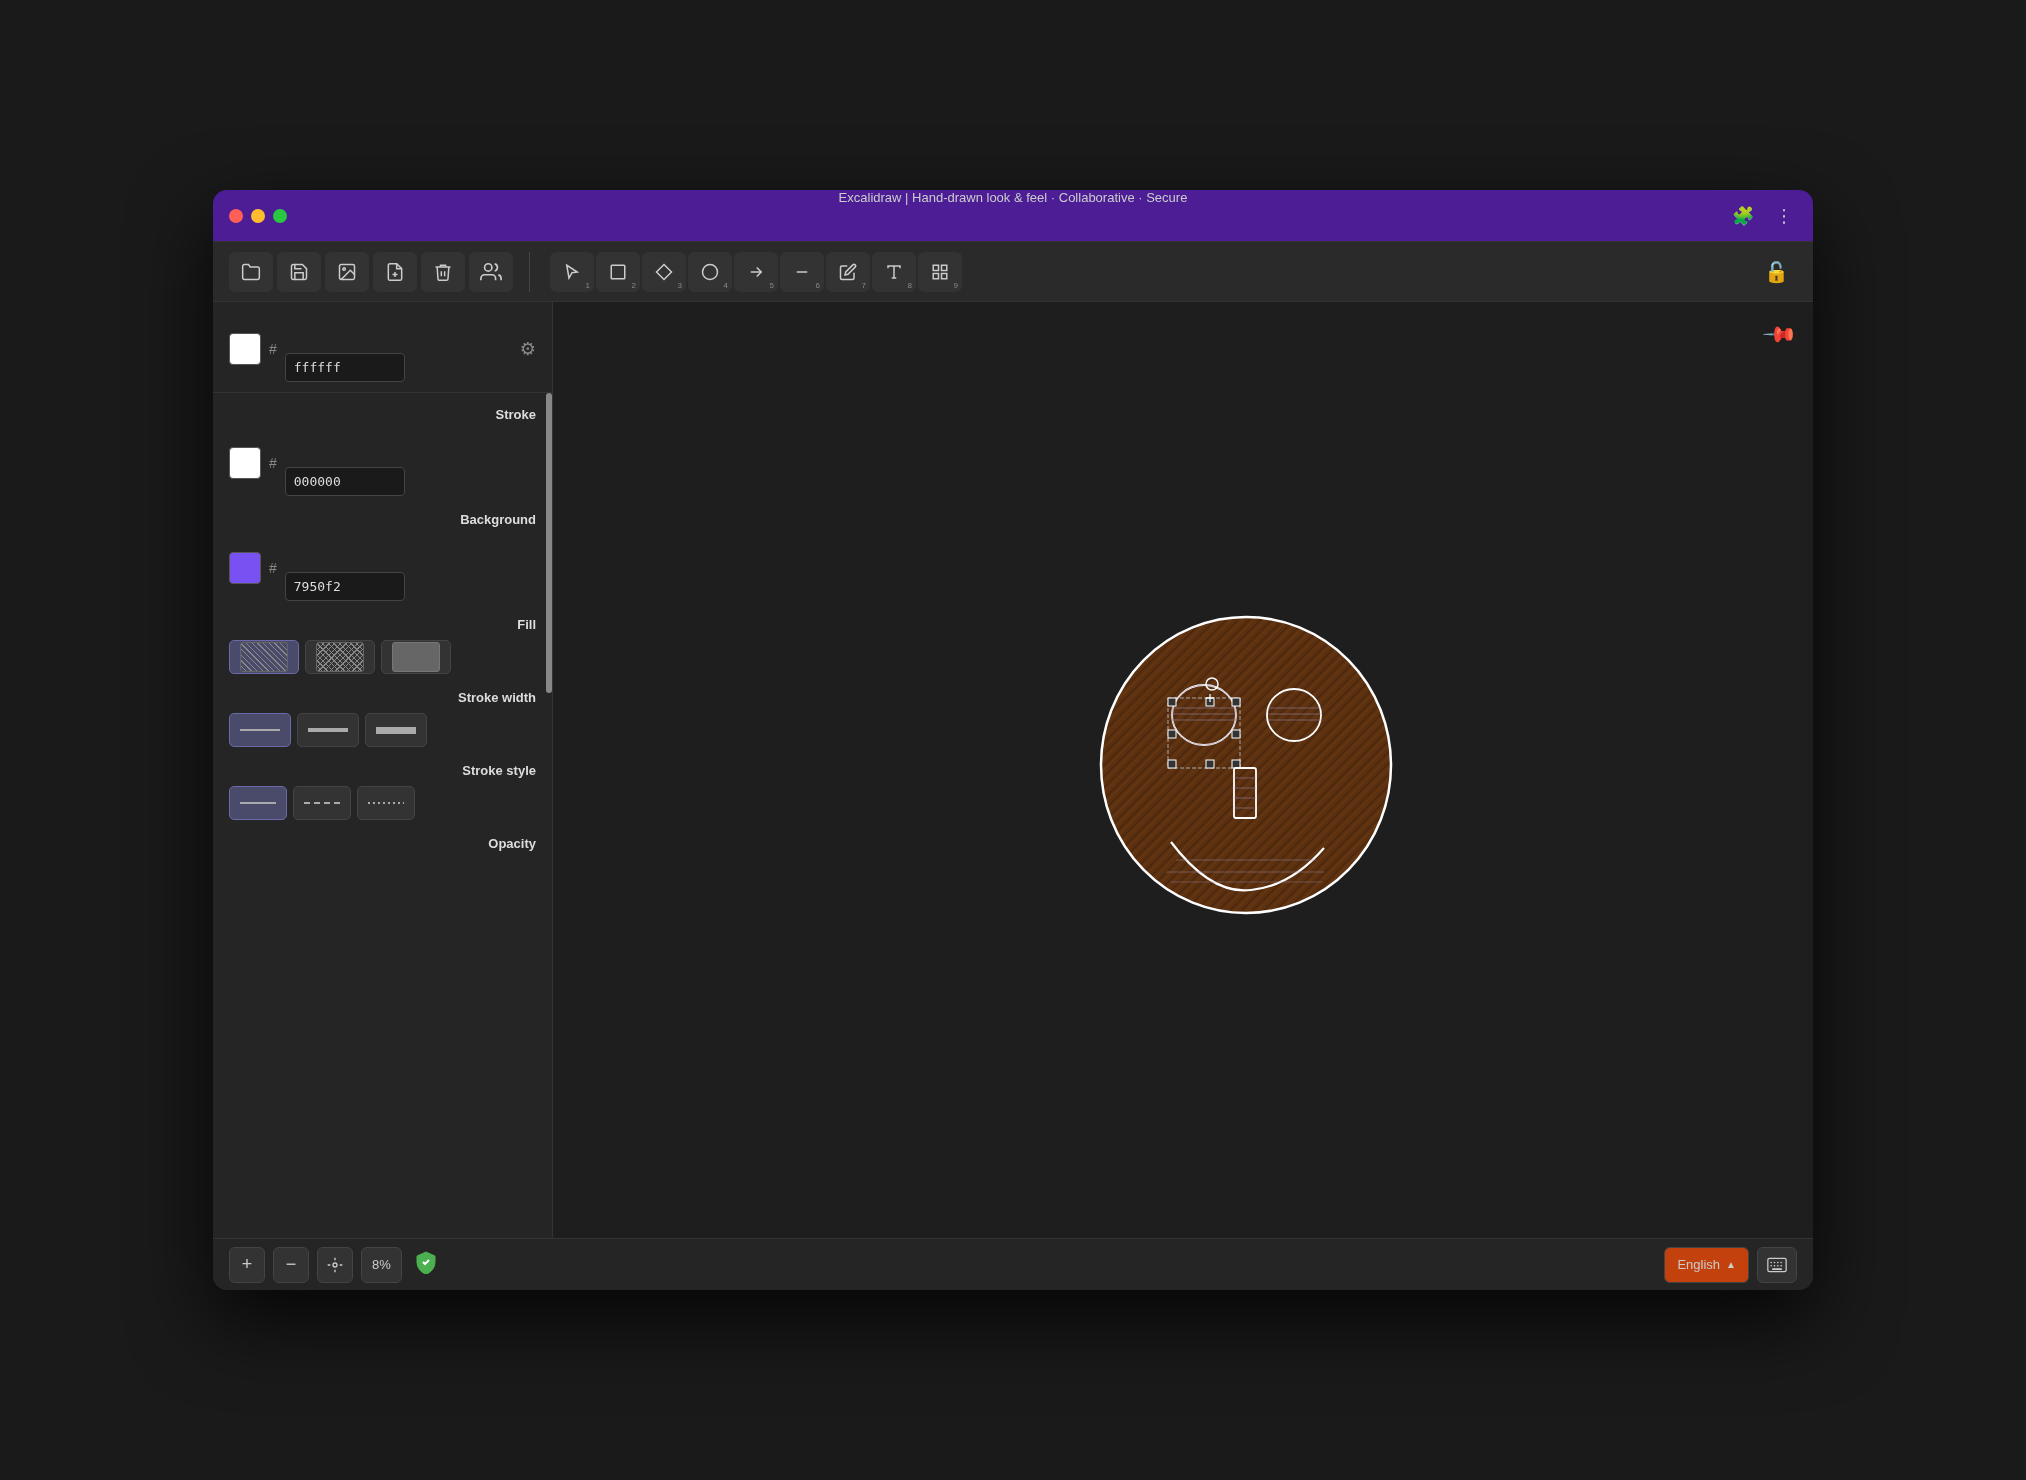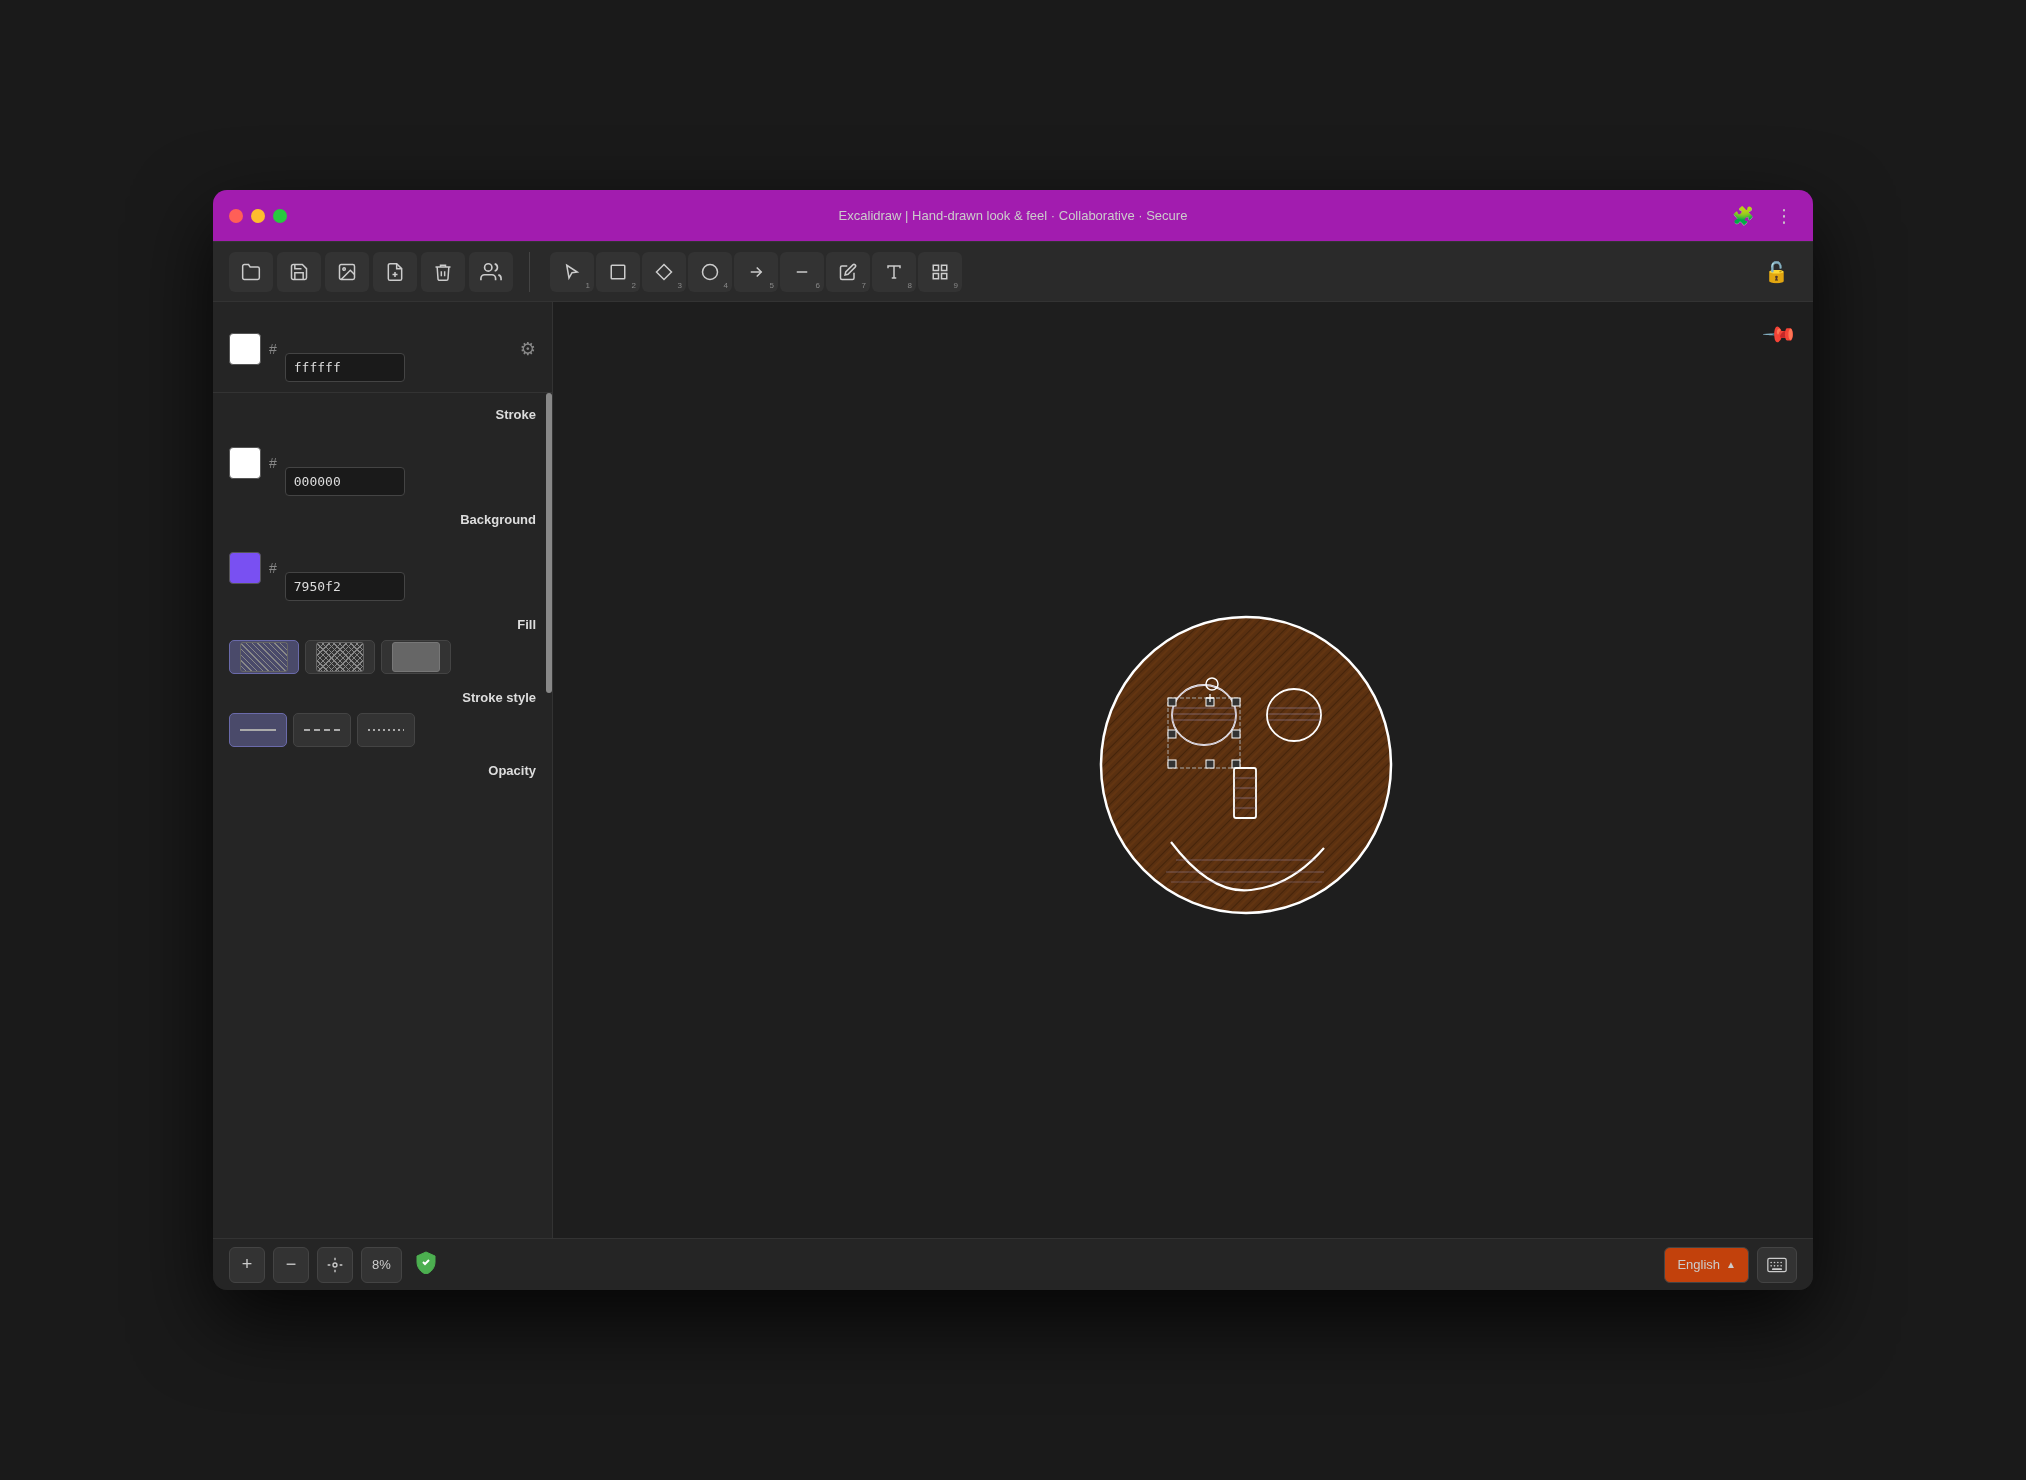--- a/index.html
+++ b/index.html
@@ -17,24 +17,23 @@
       background: #1e1e1e;
       border-radius: 14px;
       overflow: hidden;
       box-shadow: 0 30px 80px rgba(0,0,0,0.8);
       display: flex;
       flex-direction: column;
       position: relative;
     }
     
     .titlebar {
-      background: #a21caf;
+      background: #4c1d95;
       height: 52px;
       display: flex;
-      align-items: center;
       padding: 0 16px;
       position: relative;
       border-bottom: 1px solid #333;
       flex-shrink: 0;
     }
     .traffic-lights {
       display: flex;
       gap: 8px;
       align-items: center;
     }
@@ -569,20 +568,34 @@
               </button>
               <button class="opt-btn">
                 <div class="fill-cross-hatch"></div>
               </button>
               <button class="opt-btn">
                 <div class="fill-solid"></div>
               </button>
             </div>
           </div>
 
+          <div class="section">
+            <div class="section-label">Stroke width</div>
+            <div class="option-row">
+              <button class="opt-btn active">
+                <div class="stroke-line-thin"></div>
+              </button>
+              <button class="opt-btn">
+                <div class="stroke-line-med"></div>
+              </button>
+              <button class="opt-btn">
+                <div class="stroke-line-thick"></div>
+              </button>
+            </div>
+          </div>
 
           <div class="section">
             <div class="section-label">Stroke style</div>
             <div class="option-row">
               <button class="opt-btn active">
                 <div class="stroke-solid"></div>
               </button>
               <button class="opt-btn">
                 <div class="stroke-dashed"></div>
               </button>

